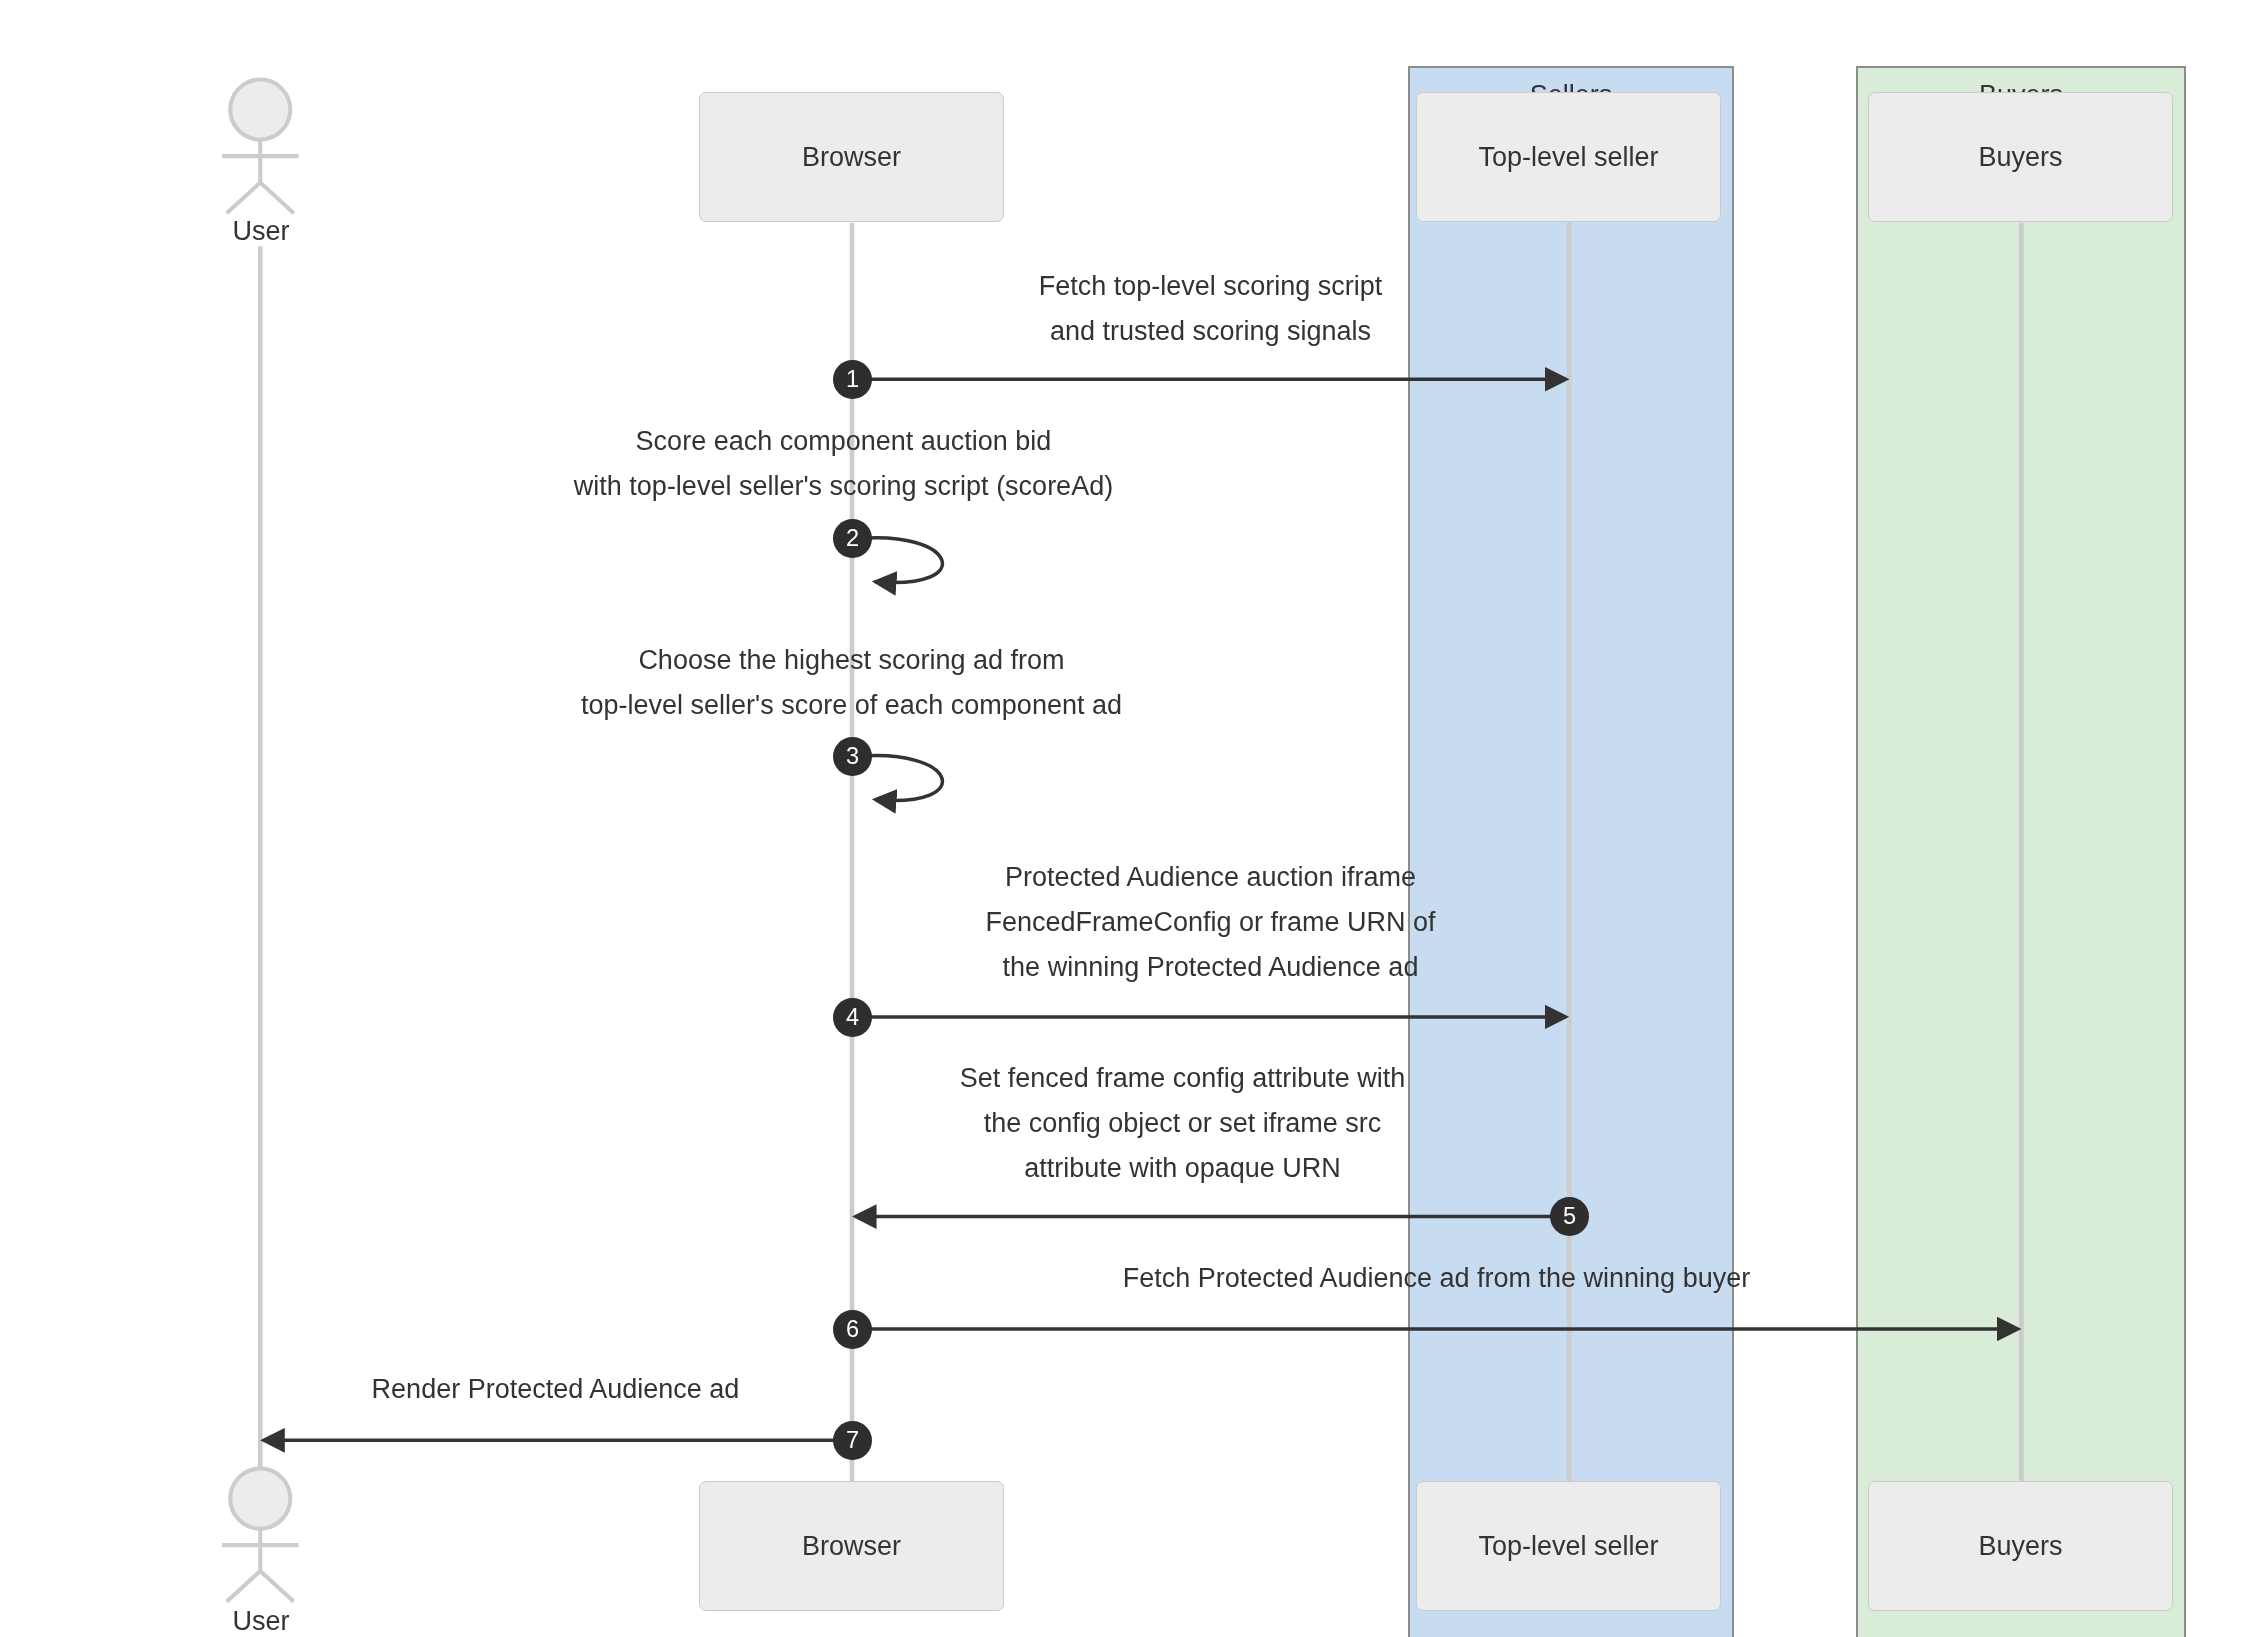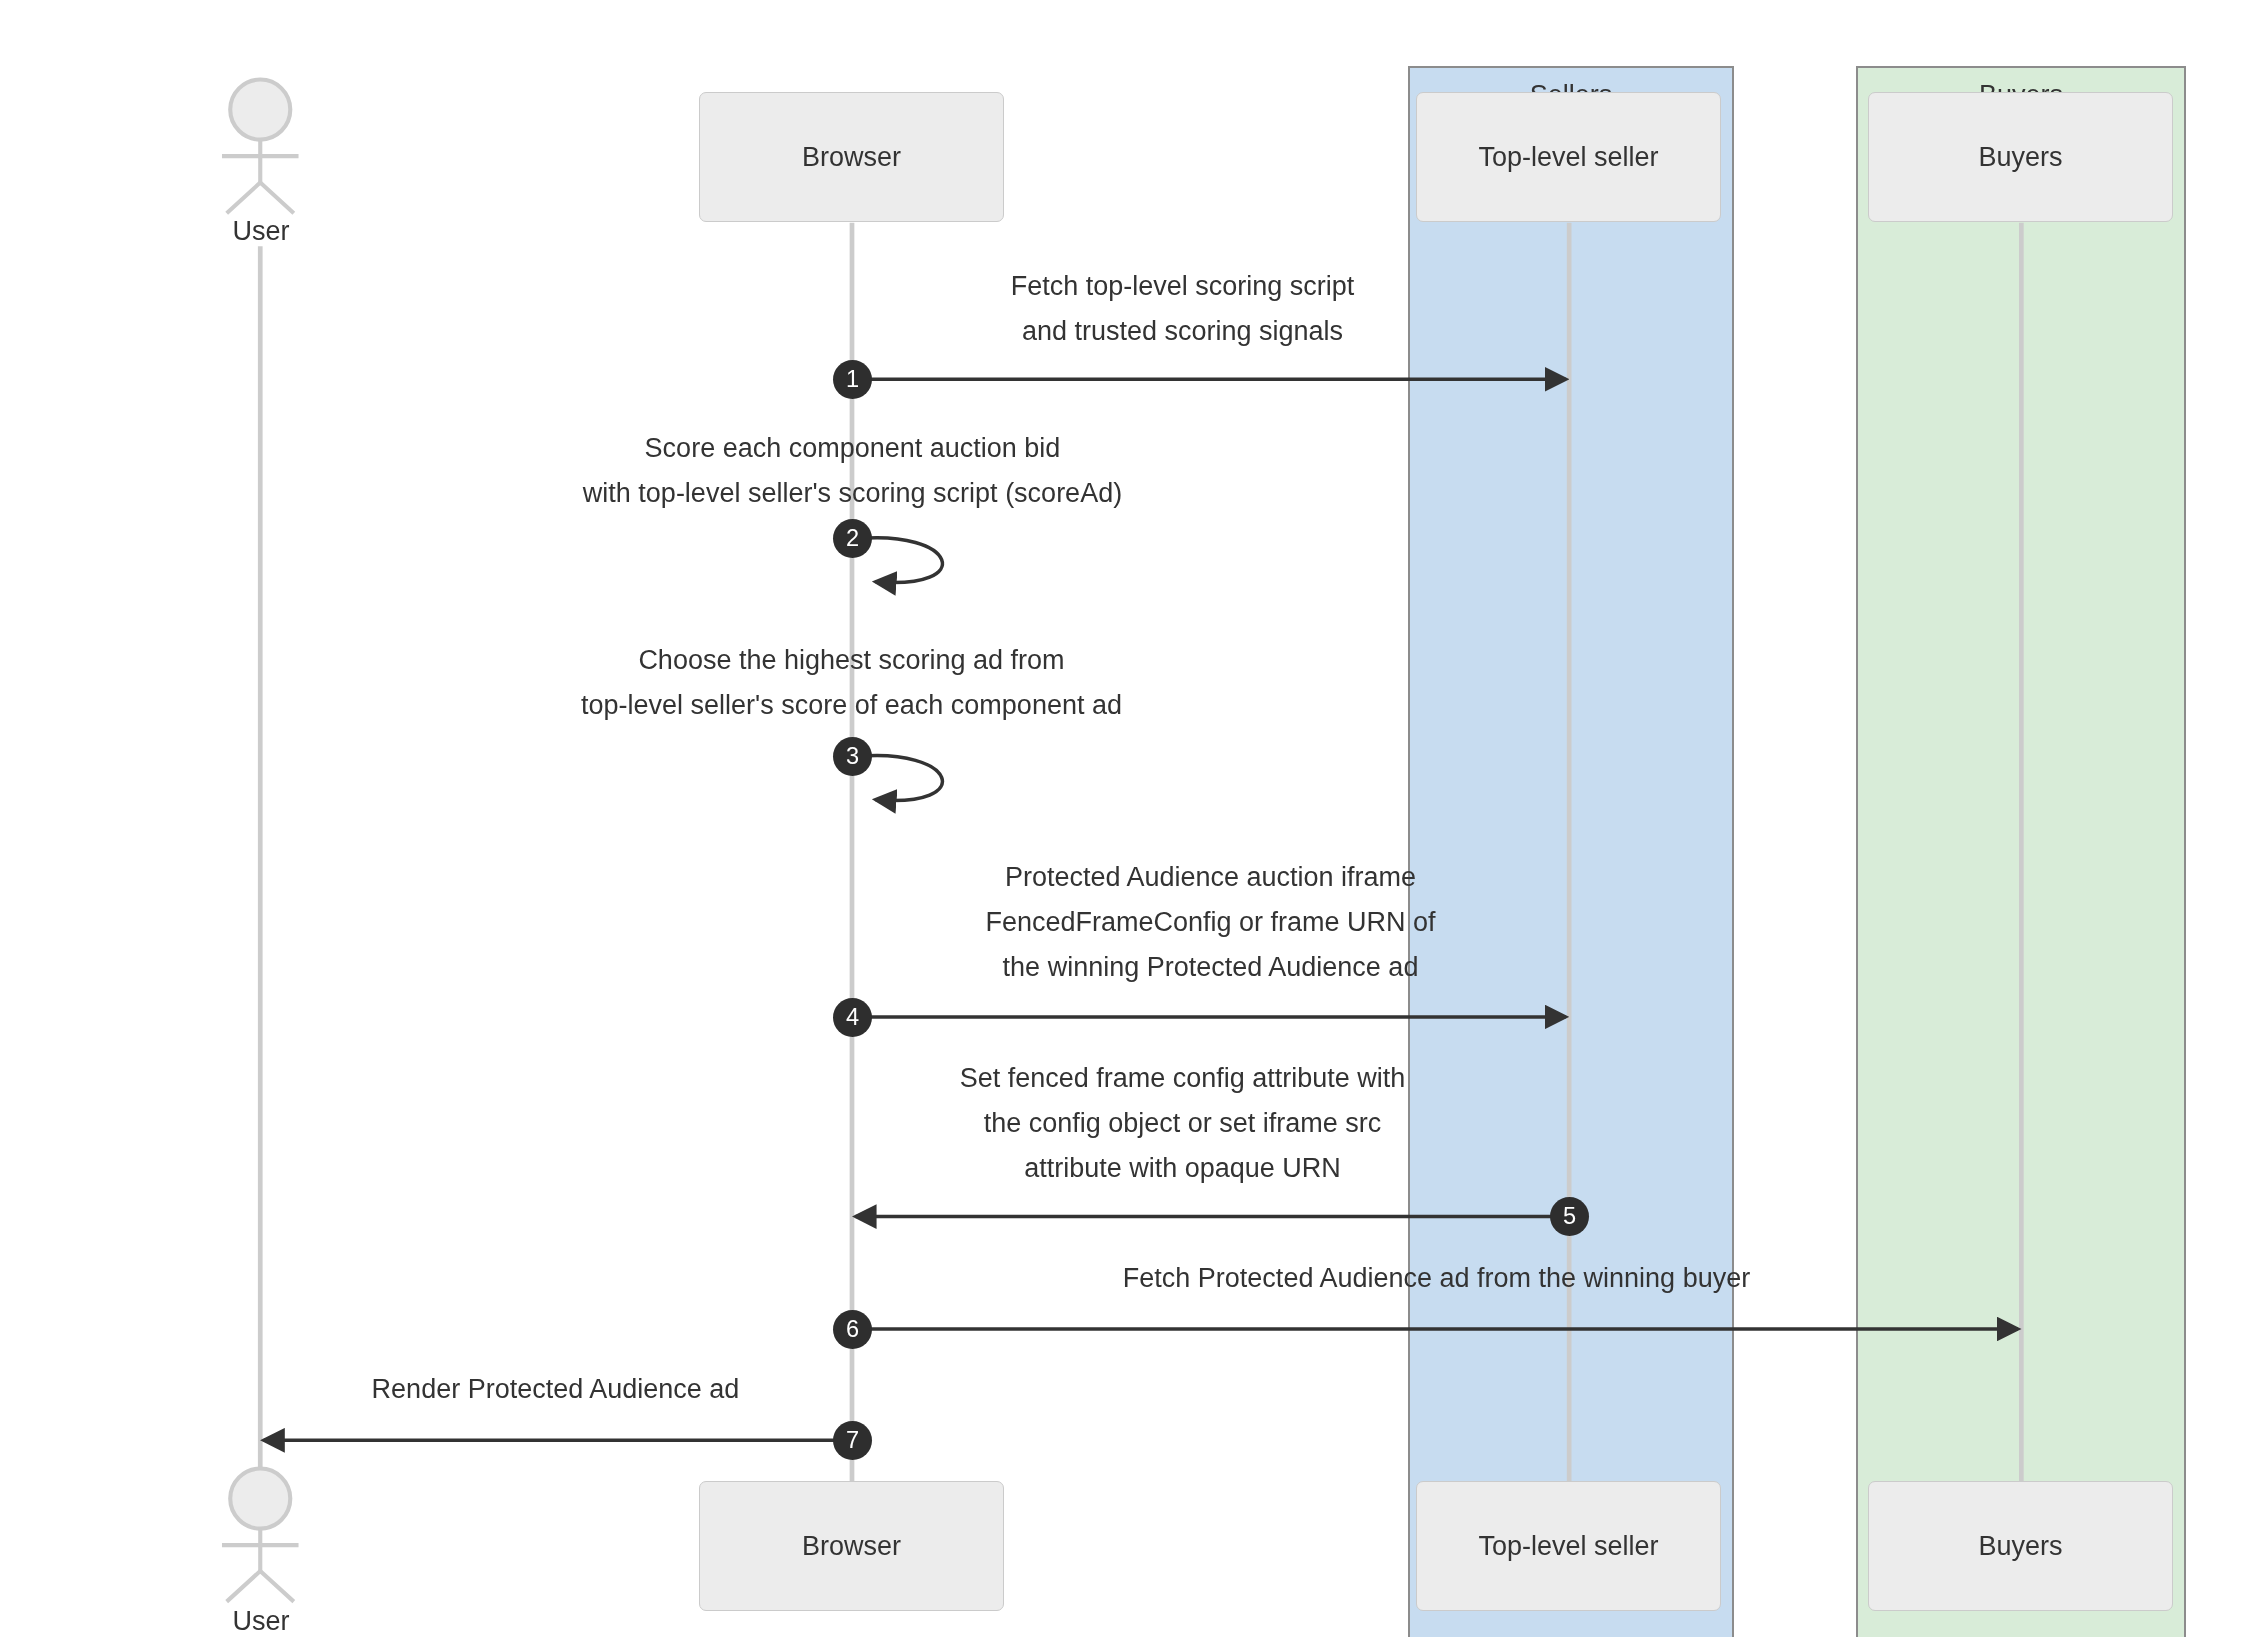--- a/index.html
+++ b/index.html
@@ -94,25 +94,25 @@
   <div class="pbox" style="left:1416px;top:1481px;">
     <span>Top-level seller</span>
   </div>
   <div class="pbox" style="left:1868px;top:1481px;">
     <span>Buyers</span>
   </div>
 
   <div class="actor-label" style="left:143px;top:215px;">User</div>
   <div class="actor-label" style="left:143px;top:1605px;">User</div>
 
-  <div class="msg" style="left:476px;top:264px;">
+  <div class="msg" style="left:504px;top:264px;">
     <div>Fetch top-level scoring script</div>
     <div>and trusted scoring signals</div>
   </div>
-  <div class="msg" style="left:146px;top:419px;margin-top:7px;">
+  <div class="msg" style="left:137px;top:419px;">
     <div>Score each component auction bid</div>
     <div>with top-level seller's scoring script (scoreAd)</div>
   </div>
   <div class="msg" style="left:145px;top:638px;">
     <div>Choose the highest scoring ad from</div>
     <div>top-level seller's score of each component ad</div>
   </div>
   <div class="msg" style="left:504px;top:855px;">
     <div>Protected Audience auction iframe</div>
     <div>FencedFrameConfig or frame URN of</div>

